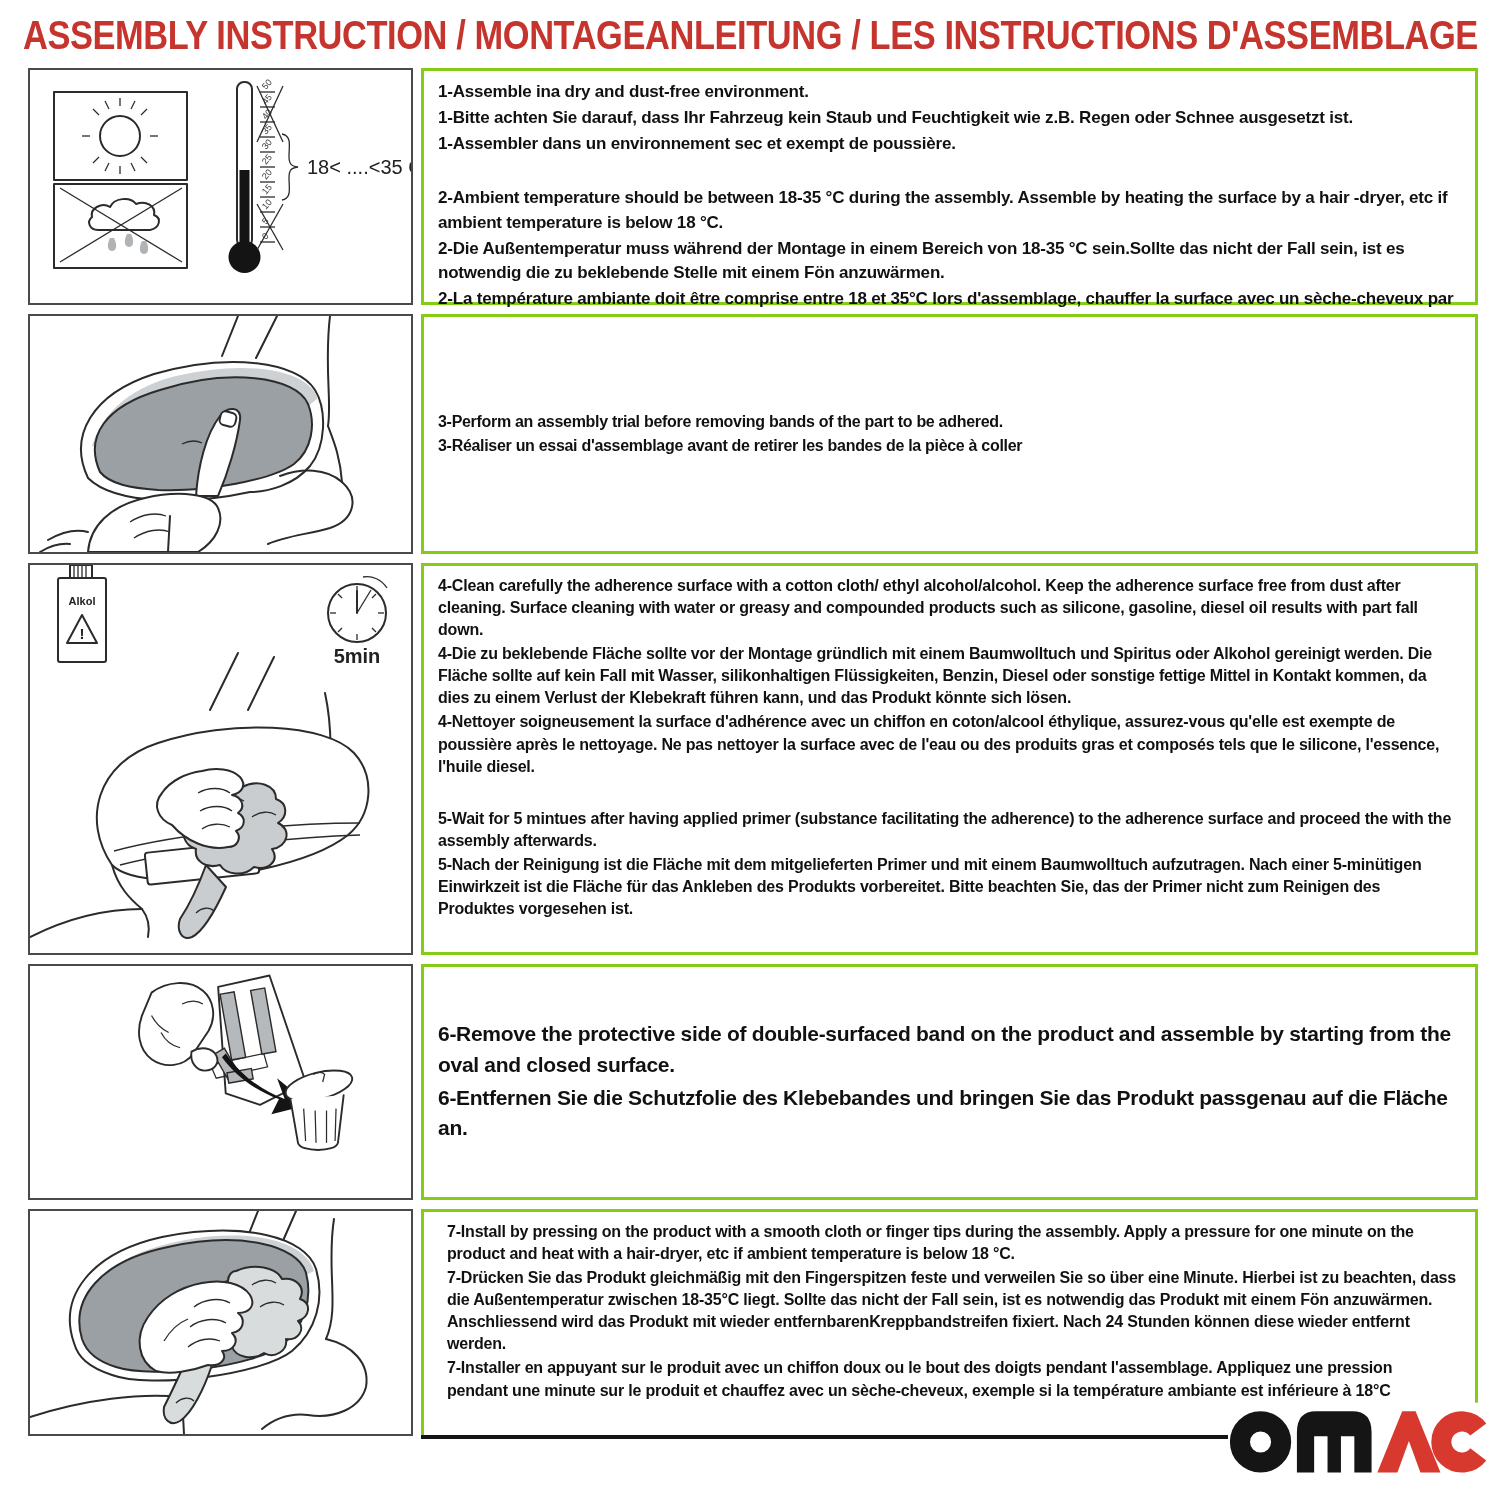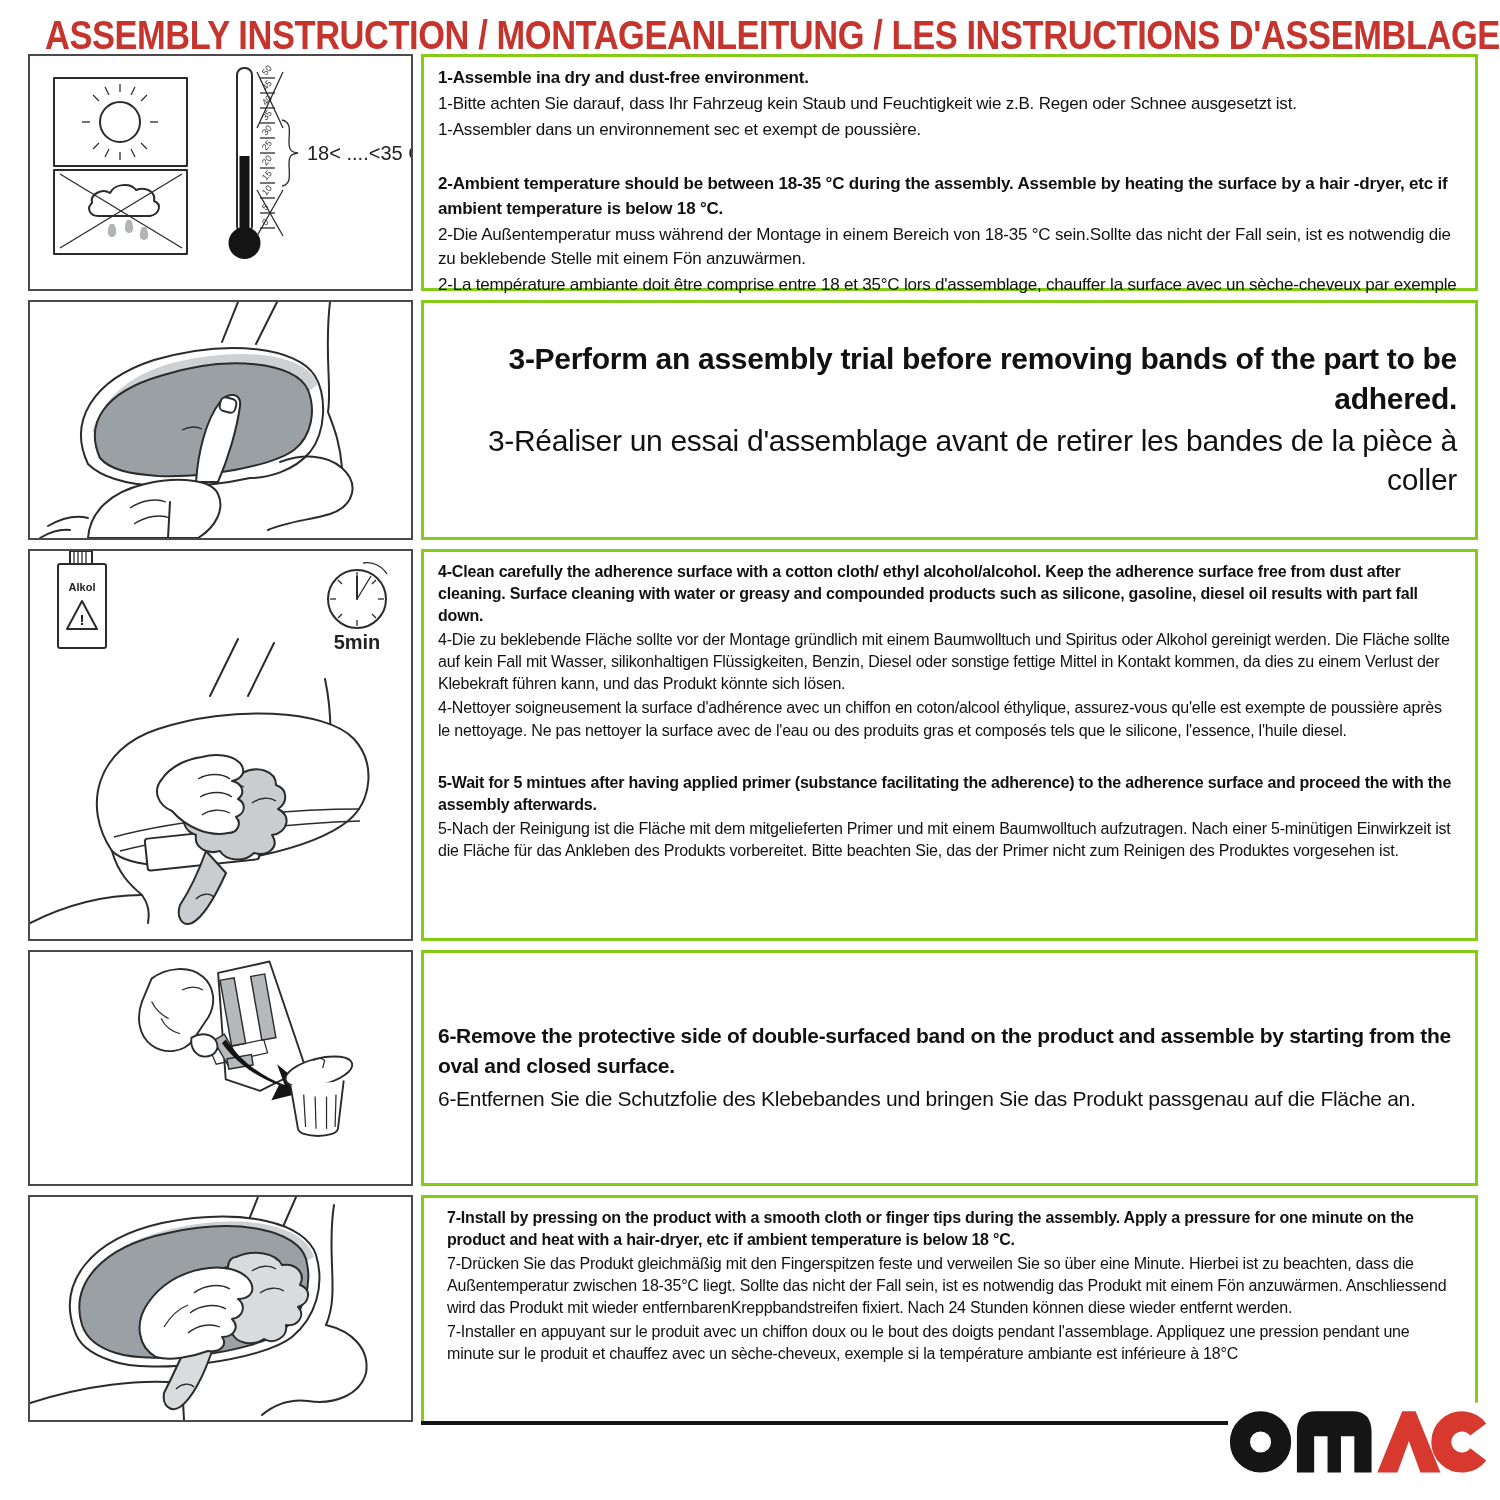--- a/index.html
+++ b/index.html
@@ -1,35 +1,35 @@
 <!DOCTYPE html>
 <html><head>
 <meta charset="utf-8">
 <style>
   * { box-sizing: border-box; margin: 0; padding: 0; }
   html,body { background:#fff; }
   body { width:1500px; height:1500px; font-family:"Liberation Sans", sans-serif; color:#111; overflow:hidden; }
   .page { position:relative; width:1500px; height:1500px; background:#fff; }
 
-  .header { padding:12px 0 0 45px; height:54px; }
+  .header { padding:12px 0 0 23px; height:68px; }
   .title { font-size:41px; font-weight:bold; color:#c6342e; white-space:nowrap;
            letter-spacing:-0.5px; transform:scaleX(0.84); transform-origin:left center; }
 
   .row { display:flex; gap:8px; margin:0 22px 9px 28px; }
   .row1{height:237px}.row2{height:240px}.row3{height:392px}.row4{height:236px}.row5{height:227px; margin-bottom:0;}
   .imgbox { width:385px; flex:none; border:2px solid #4a4a4a; background:#fff; overflow:hidden; }
   .imgbox svg { display:block; width:100%; height:100%; }
   .textbox { flex:1; border:3px solid #84cc16; background:#fff; padding:9px 18px 8px 14px;
              display:flex; flex-direction:column; position:relative; }
   .textbox.center { justify-content:center; }
   .row5 .textbox { border-bottom:none;padding-left:23px; }
 
-  p.para { font-size:16px; line-height:1.38; letter-spacing:-0.2px; margin-bottom:2px; }
+  p.para { font-size:16px; line-height:1.38; letter-spacing:-0.2px; margin-bottom:2px;font-weight:bold; }
   .s1 p.para { font-size:17px; line-height:1.42; }
-  .s2 p.para { font-size:30px; line-height:1.32; letter-spacing:-0.3px;text-align:right; }
+  .s2 p.para { font-size:16px; line-height:1.32; letter-spacing:-0.3px; }
   .s4 p.para { font-size:21px; line-height:1.46; letter-spacing:-0.3px; }
   p.b { font-weight:bold; }
   p.gap { margin-top:28px; }
 
   .bottom-line { position:absolute; bottom:-3px; left:-3px; width:812px; height:4px; background:#141414; }
   .logo-wrap { position:absolute; left:1228px; top:1402px; width:268px; height:78px; }
 
   .ink { stroke:#2b2b2b; stroke-width:2; fill:none; stroke-linecap:round; stroke-linejoin:round; }
   .ink-w { stroke:#2b2b2b; stroke-width:2; fill:#ffffff; stroke-linecap:round; stroke-linejoin:round; }
   .pad { fill:#9aa0a4; stroke:#2b2b2b; stroke-width:2; }

